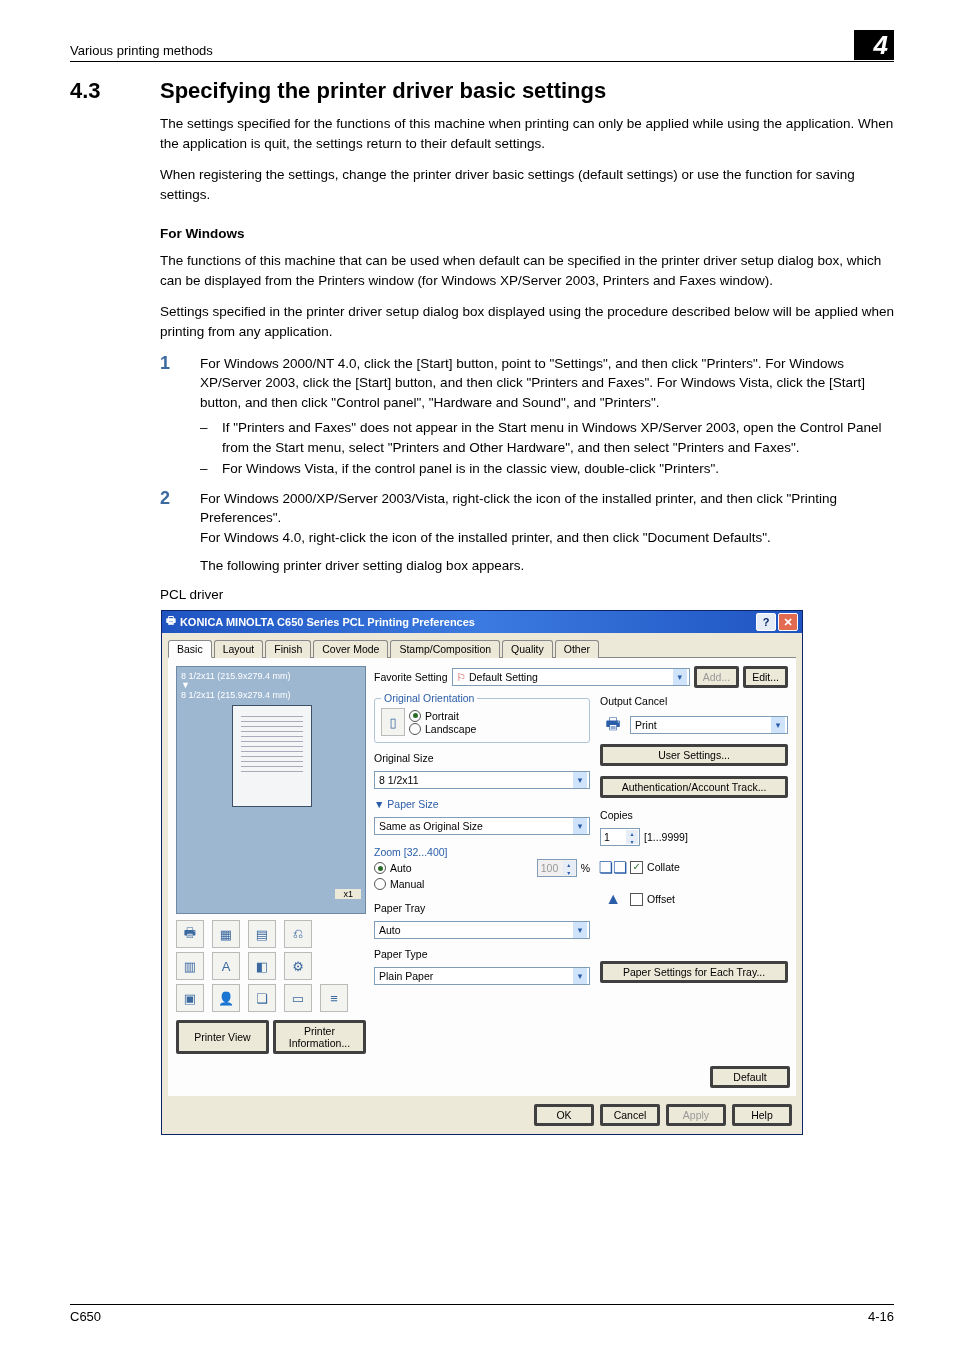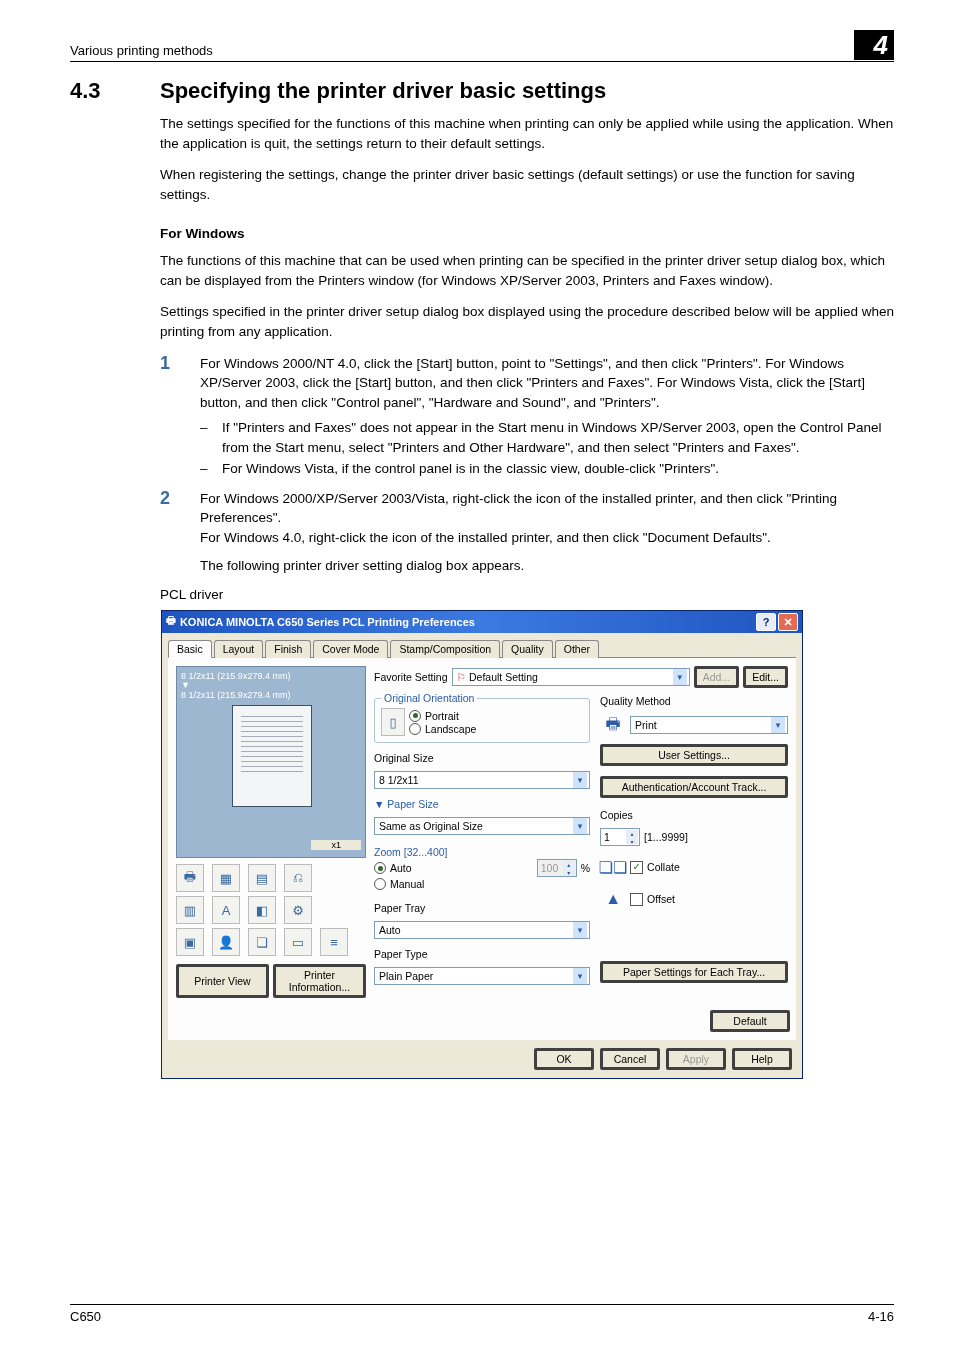--- a/index.html
+++ b/index.html
@@ -163,43 +163,43 @@
     background: #fdfdfd;
     margin: 0 6px;
   }
   .preview-panel {
     flex: 0 0 190px;
     display: flex;
     flex-direction: column;
   }
   .preview-box {
     background: #9eb7d1;
-    height: 192px;
+    height: 248px;
     border: 1px solid #6e88a5;
     position: relative;
     color: #fff;
     font-size: 9px;
     padding: 4px;
     box-sizing: border-box;
   }
   .preview-box .paper {
     position: absolute;
     left: 55px; top: 38px;
     width: 78px; height: 100px;
     background: #f3f5f7;
     border: 1px solid #3c5066;
   }
   .preview-box .paper::before {
     content:"";
     position:absolute; left:8px; top:10px; right:8px; bottom:30px;
     background: repeating-linear-gradient(to bottom,#aab 0,#aab 1px,transparent 1px,transparent 5px);
   }
   .preview-box .x1 {
-    position:absolute; right:4px; bottom:7px;
-    background:#ece9d8; color:#000; font-size:9px; padding:0 20px;
+    position:absolute; right:4px; bottom:14px;
+    background:#ece9d8; color:#000; font-size:9px; padding:0 8px;
   }
   .icon-rows {
     margin-top: 6px;
     display:flex; flex-direction:column; gap:4px;
   }
   .icon-row { display:flex; gap:8px; }
   .ico {
     width: 26px; height: 26px;
     border:1px solid #bbb;
     background:#f3f3f0;
@@ -299,21 +299,21 @@
   <div class="section-row">
     <div class="section-num">4.3</div>
     <div class="section-title">Specifying the printer driver basic settings</div>
   </div>
 
   <div class="body-indent">
     <p class="para">The settings specified for the functions of this machine when printing can only be applied while using the application. When the application is quit, the settings return to their default settings.</p>
     <p class="para">When registering the settings, change the printer driver basic settings (default settings) or use the function for saving settings.</p>
 
     <div class="sub-head">For Windows</div>
-    <p class="para">The functions of this machine that can be used when printing can be specified in the printer driver setup dialog box, which can be displayed from the Printers window (for Windows XP/Server 2003, Printers and Faxes window).</p>
+    <p class="para">The functions of this machine that can be used when default can be specified in the printer driver setup dialog box, which can be displayed from the Printers window (for Windows XP/Server 2003, Printers and Faxes window).</p>
     <p class="para">Settings specified in the printer driver setup dialog box displayed using the procedure described below will be applied when printing from any application.</p>
 
     <div class="step-row">
       <div class="step-num">1</div>
       <div class="step-body">For Windows 2000/NT 4.0, click the [Start] button, point to "Settings", and then click "Printers". For Windows XP/Server 2003, click the [Start] button, and then click "Printers and Faxes". For Windows Vista, click the [Start] button, and then click "Control panel", "Hardware and Sound", and "Printers".</div>
     </div>
     <div class="dash-row">
       <div class="dash-mark">–</div>
       <div>If "Printers and Faxes" does not appear in the Start menu in Windows XP/Server 2003, open the Control Panel from the Start menu, select "Printers and Other Hardware", and then select "Printers and Faxes".</div>
     </div>
@@ -453,21 +453,21 @@
                     <span>Auto</span>
                   </div>
 
                 <div class="fld-lbl">Paper Type</div>
                 <div class="sel">
                     <span>Plain Paper</span>
                   </div>
               </div>
 
               <div class="col-right">
-                <div class="fld-lbl">Quality Method</div>
+                <div class="fld-lbl">Output Cancel</div>
                 <div class="output-row">
                   <span class="out-ico">🖶</span>
                   <div class="sel" style="flex:1;">
                       <span>Print</span>
                     </div>
                 </div>
                 <button class="btn full">User Settings...</button>
                 <button class="btn full">Authentication/Account Track...</button>
 
                 <div class="fld-lbl">Copies</div>

